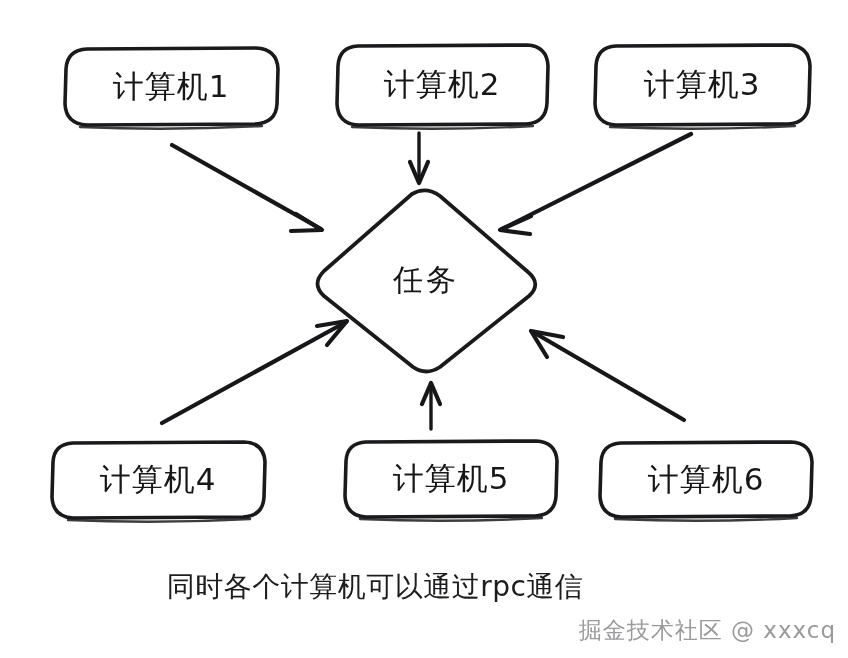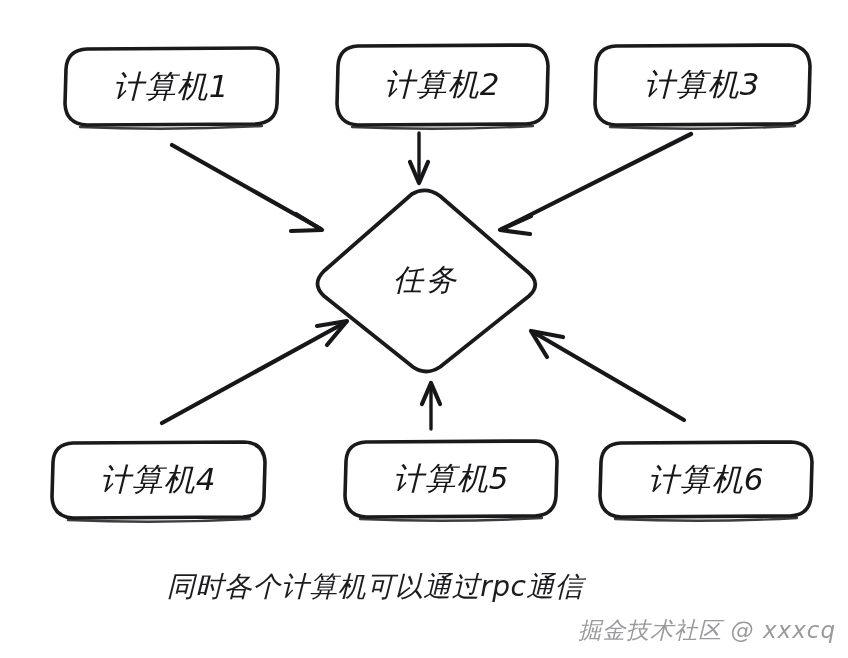--- a/index.html
+++ b/index.html
@@ -9,21 +9,20 @@
   }
   body {
     font-family: "Liberation Sans", sans-serif;
   }
   #canvas {
     position: relative;
     width: 848px;
     height: 658px;
     background: #ffffff;
     overflow: hidden;
-    font-style: italic;
   }
   #diagram-svg {
     position: absolute;
     left: 0;
     top: 0;
     width: 848px;
     height: 658px;
   }
   .node-label {
     font-family: "DejaVu Sans", "Liberation Sans", sans-serif;

